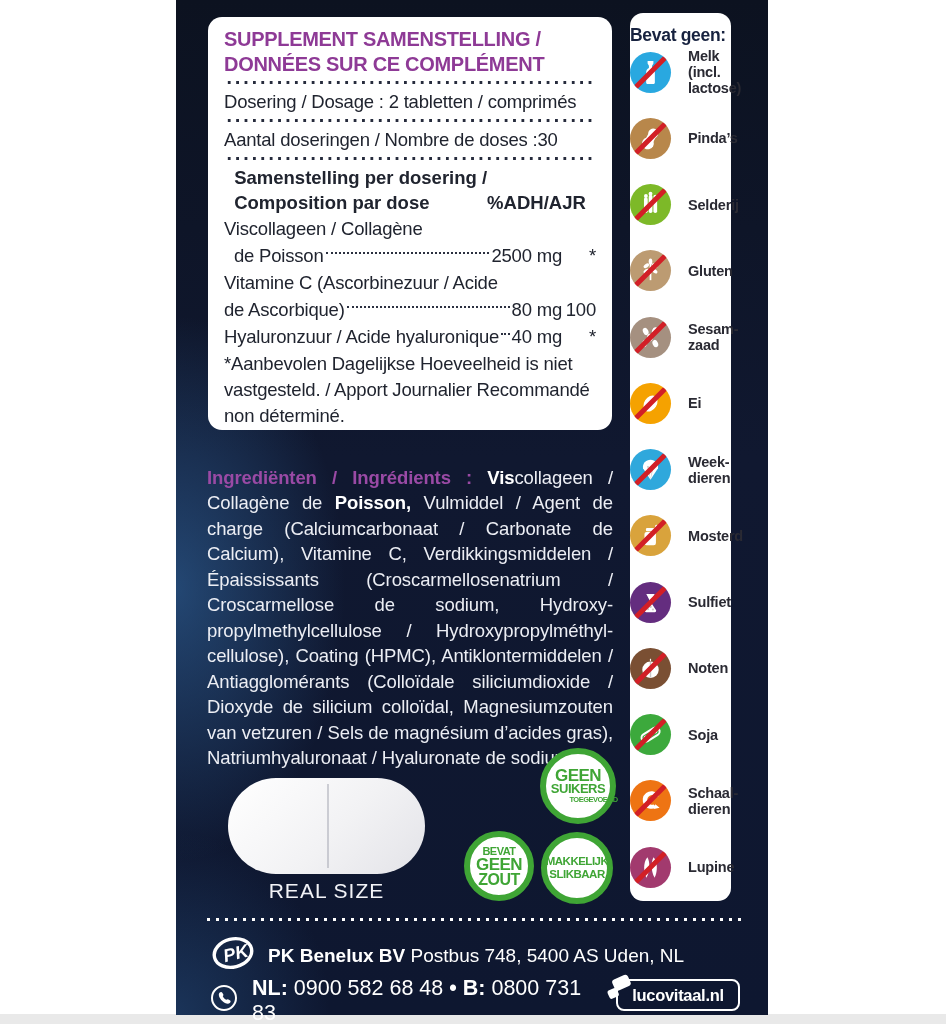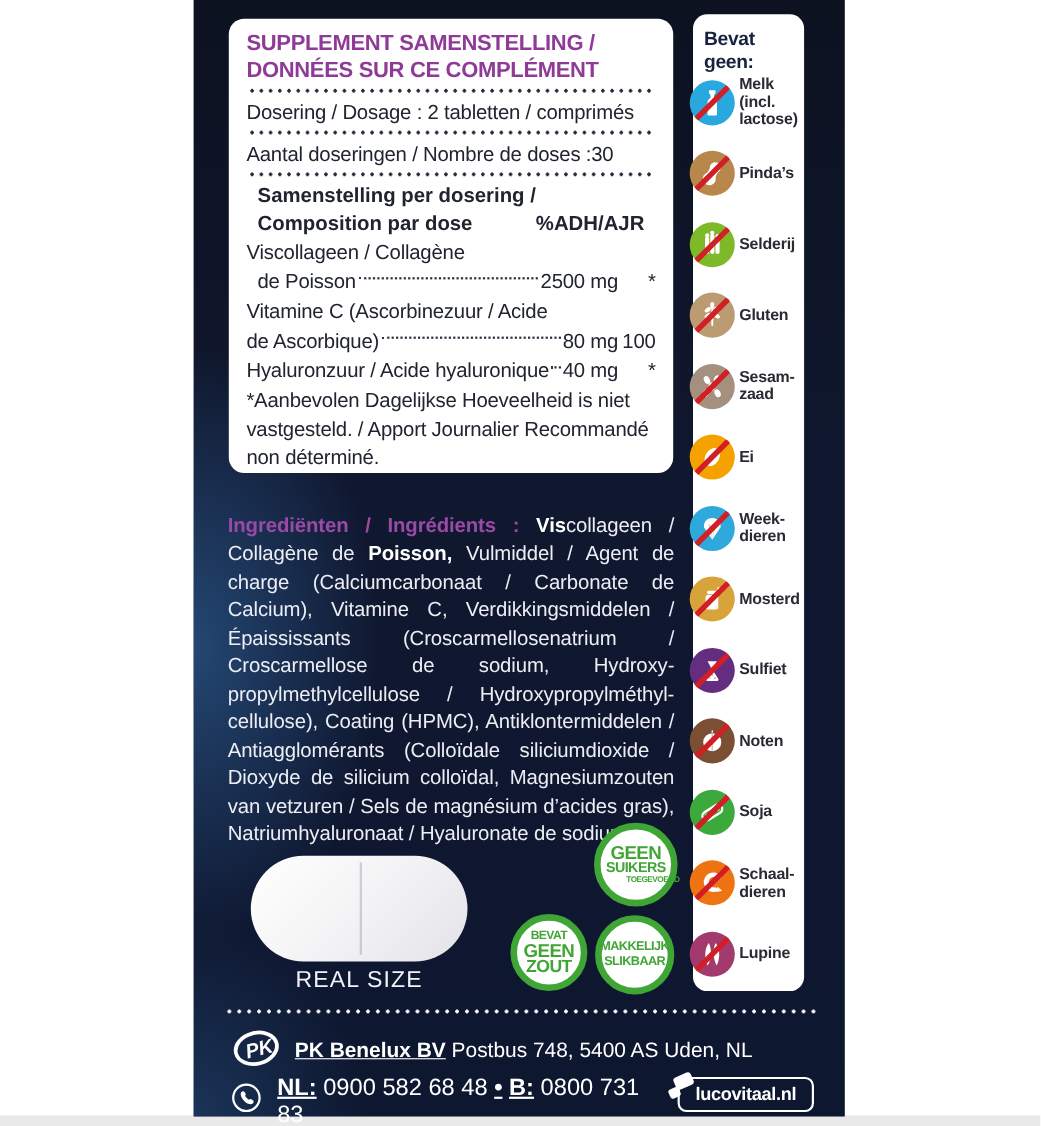--- a/index.html
+++ b/index.html
@@ -27,24 +27,24 @@
   .comp-header .left{font-weight:bold;font-size:18.5px;line-height:25px;}
   .comp-header .right{font-weight:bold;font-size:18.5px;line-height:25px;}
   .crow{display:flex;align-items:center;font-size:18.5px;line-height:27px;letter-spacing:-.2px;}
   .crow .ind{padding-left:10px;}
   .leader{flex:1;border-bottom:2.6px dotted #2b3040;margin:0 2px 6px 2px;min-width:8px;}
   .adh{width:34px;text-align:right;}
   .footnote{font-size:18.5px;line-height:26px;letter-spacing:-.2px;margin-top:1px;}
 
   
   .allergen-panel{position:absolute;left:454px;top:13px;width:101px;height:888px;background:#fff;
-    border-radius:13px;box-sizing:border-box;padding:10px 4px 10px 10px;display:flex;flex-direction:column;align-items:flex-end;}
+    border-radius:13px;box-sizing:border-box;padding:10px 4px 10px 0;display:flex;flex-direction:column;}
   .ap-heading{color:#17223f;font-weight:bold;font-size:17.5px;letter-spacing:-.3px;margin:2px 0 2px 0;}
   .alist{flex:1;display:flex;flex-direction:column;justify-content:space-between;}
-  .arow{display:flex;align-items:center;gap:4px;height:48px;}
+  .arow{display:flex;align-items:center;gap:17px;height:48px;}
   .acircle{position:relative;width:41px;height:41px;border-radius:50%;flex:0 0 41px;overflow:hidden;}
   .acircle svg{position:absolute;left:6px;top:6px;width:29px;height:29px;}
   .slash{position:absolute;left:-12%;top:calc(50% - 2.4px);width:124%;height:4.8px;border-radius:2px;
     transform:rotate(-45deg);}
   .alabel{color:#2a2a33;font-weight:bold;font-size:14.5px;line-height:16px;letter-spacing:-.2px;}
 
   
   .ingredients{position:absolute;left:31px;top:446px;width:406px;color:#eceef4;
     font-size:18.5px;line-height:25.5px;text-align:justify;letter-spacing:-.1px;}
   .ingredients .head{color:#9a4aa5;font-weight:bold;}
@@ -75,21 +75,21 @@
   .be2{font-size:11.5px;line-height:13px;}
 
   
   .footer-dots{position:absolute;left:28px;top:916px;width:540px;height:7px;
     background-image:radial-gradient(circle,#ffffff 1.5px,transparent 1.7px);
     background-size:9px 7px;background-position:0 center;background-repeat:repeat-x;}
   .footer-company{position:absolute;left:34px;top:933px;width:530px;display:flex;align-items:center;
     gap:12px;color:#fff;font-size:19px;}
   .footer-phone{position:absolute;left:34px;top:976px;width:400px;display:flex;align-items:center;
     gap:14px;color:#fff;font-size:21.5px;}
-  .fbold{font-weight:bold;text-decoration:underline;}
+  .fbold{font-weight:bold;}
   .luco{position:absolute;left:440px;top:979px;width:124px;height:32px;border:2px solid #fff;
     border-radius:8px;display:flex;align-items:center;justify-content:center;color:#fff;
     font-weight:bold;font-size:16.5px;letter-spacing:-.3px;box-sizing:border-box;}
   .luco-icon{position:absolute;left:-14px;top:-9px;width:32px;height:32px;}
 </style>
 </head>
 <body>
 
 <div class="stage">
   <div class="bottom-strip"></div>

